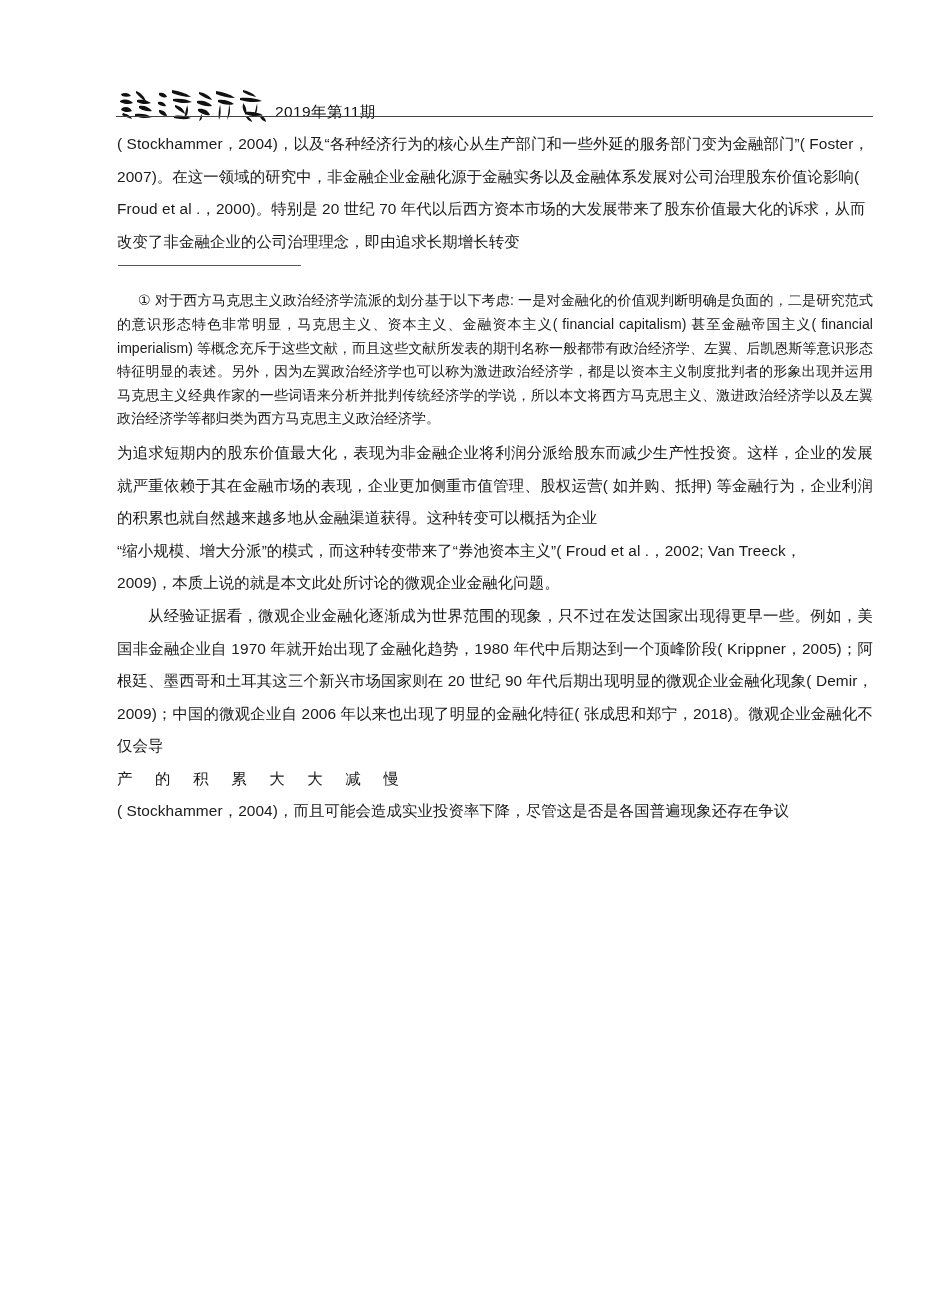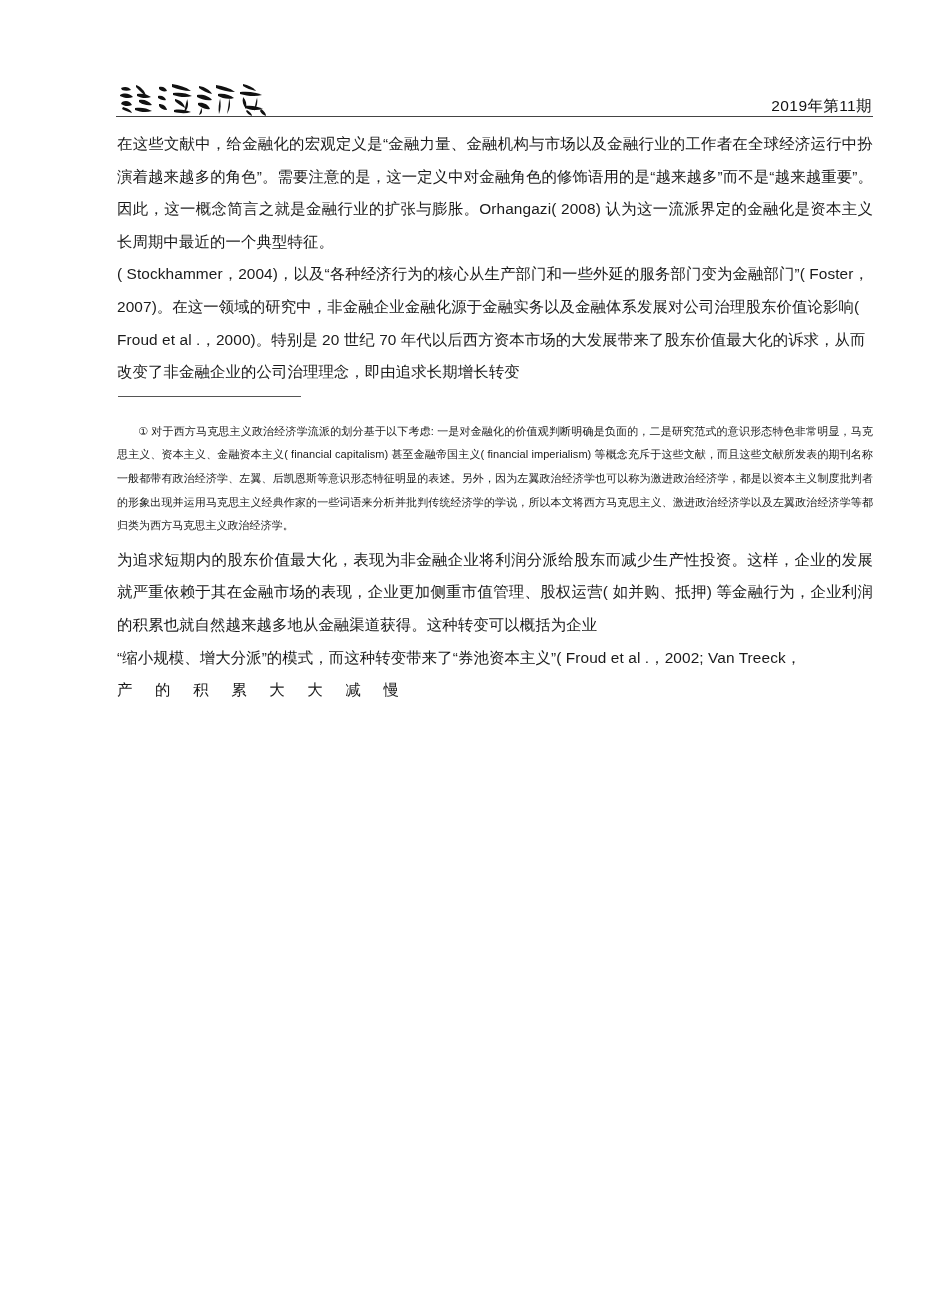--- a/index.html
+++ b/index.html
@@ -14,26 +14,27 @@
     background: #ffffff;
     font-family: "Liberation Sans", "DejaVu Sans", sans-serif;
     color: #1a1a1a;
     overflow: hidden;
   }
 
   
   .header {
     position: absolute;
     left: 117px;
-    top: 66px;
+    top: 72px;
     width: 755px;
     height: 50px;
     display: flex;
     align-items: flex-end;
-    justify-content: space-between;
+    justify-content: flex-start;
+    gap: 6px;
   }
   .journal-logo {
     display: block;
     height: 38px;
     width: 152px;
   }
   .issue-text {
     font-size: 15.5px;
     letter-spacing: 0.4px;
     color: #111;
@@ -82,21 +83,21 @@
 
   
   .fn-rule {
     width: 183px;
     height: 0;
     border-top: 1px solid #555;
     margin: 7px 0 0 1px;
   }
   .footnote {
     margin-top: 23px;
-    font-size: 11px;
+    font-size: 14px;
     line-height: 23.6px;
     text-align: justify;
     text-justify: inter-ideograph;
     letter-spacing: 0.05px;
     color: #1a1a1a;
   }
   .footnote .fn-indent {
     text-indent: 21px;
     display: block;
   }
@@ -148,32 +149,34 @@
           <path d="M144 31 C147 33 149 35 149 38 C146 37 144 35 143 33 Z"></path>
         </g>
       </svg>
     </span>
     <span class="issue-text">2019年第11期</span>
   </div>
   <div class="header-rule"></div>
 
   <div class="content">
 
-    <p>在这些文献中，给金融化的宏观定义是“金融力量、金融机构与市场以及金融行业的工作者在全球经济运行中扮演着越来越多的角色”。需要注意的是，这一定义中对金融角色的修饰语用的是“越来越多”而不是“越来越重要”。因此，这一概念简言之就是金融行业的扩张与膨胀。Orhangazi( 2008) 认为这一流派界定的金融化是资本主义长周期中最近的一个典型特征。</p>
     <p class="last-line-left">( Stockhammer，2004)，以及“各种经济行为的核心从生产部门和一些外延的服务部门变为金融部门”( Foster，2007)。在这一领域的研究中，非金融企业金融化源于金融实务以及金融体系发展对公司治理股东价值论影响( Froud et al .，2000)。特别是 20 世纪 70 年代以后西方资本市场的大发展带来了股东价值最大化的诉求，从而改变了非金融企业的公司治理理念，即由追求长期增长转变</p>
 
     <div class="fn-rule"></div>
 
     <div class="footnote">
       <span class="fn-indent">
         <span>①</span>
         <span>对于西方马克思主义政治经济学流派的划分基于以下考虑: 一是对金融化的价值观判断明确是负面的，二是研究范式的意识形态特色非常明显，马克思主义、资本主义、金融资本主义( financial capitalism) 甚至金融帝国主义( financial imperialism) 等概念充斥于这些文献，而且这些文献所发表的期刊名称一般都带有政治经济学、左翼、后凯恩斯等意识形态特征明显的表述。另外，因为左翼政治经济学也可以称为激进政治经济学，都是以资本主义制度批判者的形象出现并运用马克思主义经典作家的一些词语来分析并批判传统经济学的学说，所以本文将西方马克思主义、激进政治经济学以及左翼政治经济学等都归类为西方马克思主义政治经济学。</span>
       </span>
     </div>
 
     <div class="gap-after-footnote"></div>
 
     <p>为追求短期内的股东价值最大化，表现为非金融企业将利润分派给股东而减少生产性投资。这样，企业的发展就严重依赖于其在金融市场的表现，企业更加侧重市值管理、股权运营( 如并购、抵押) 等金融行为，企业利润的积累也就自然越来越多地从金融渠道获得。这种转变可以概括为企业</p>
     <p class="last-line-left">“缩小规模、增大分派”的模式，而这种转变带来了“券池资本主义”( Froud et al .，2002; Van Treeck，</p>
+    <p class="last-line-left">2009)，本质上说的就是本文此处所讨论的微观企业金融化问题。</p>
+    <p class="indent">从经验证据看，微观企业金融化逐渐成为世界范围的现象，只不过在发达国家出现得更早一些。例如，美国非金融企业自 1970 年就开始出现了金融化趋势，1980 年代中后期达到一个顶峰阶段( Krippner，2005)；阿根廷、墨西哥和土耳其这三个新兴市场国家则在 20 世纪 90 年代后期出现明显的微观企业金融化现象( Demir，2009)；中国的微观企业自 2006 年以来也出现了明显的金融化特征( 张成思和郑宁，2018)。微观企业金融化不仅会导</p>
     <p class="last-line-left spaced-wide">产 的 积 累 大 大 减 慢</p>
+    <p class="last-line-left">( Stockhammer，2004)，而且可能会造成实业投资率下降，尽管这是否是各国普遍现象还存在争议</p>
 
   </div>
 </div>
 
 </body></html>

